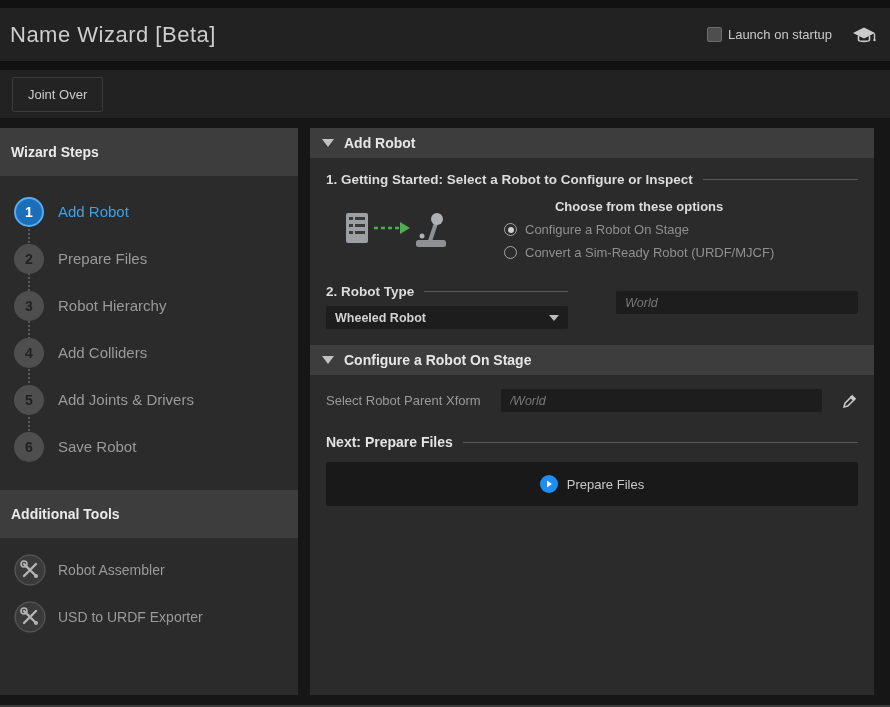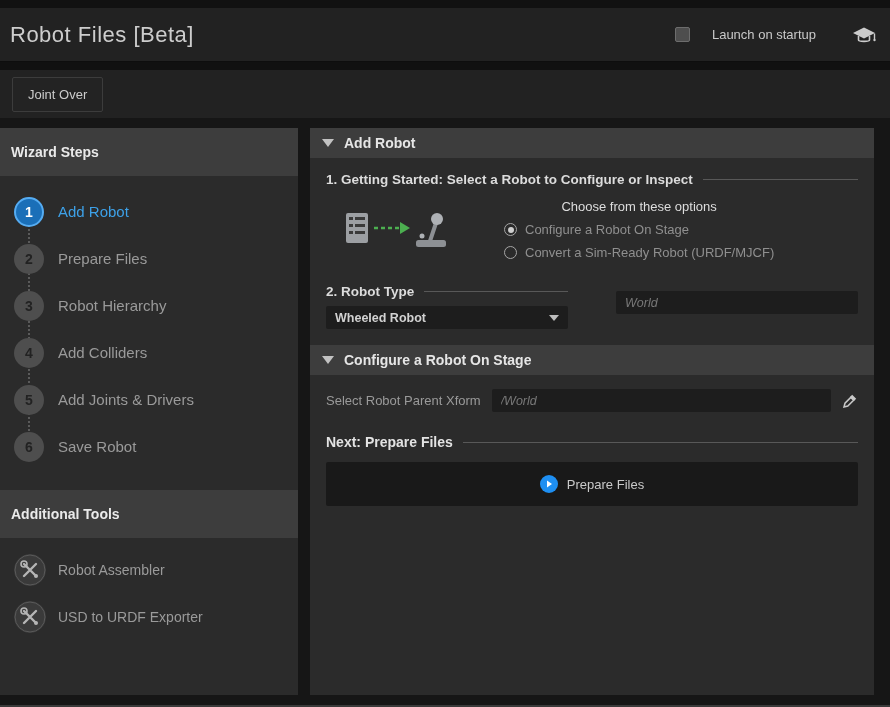--- a/index.html
+++ b/index.html
@@ -14,21 +14,21 @@
   }
   
   .top-strip { height:8px; background:#111111; }
   .titlebar {
     height:54px; background:#222222;
     display:flex; align-items:center; padding:0 14px 0 10px;
     border-bottom:1px solid #0e0e0e;
   }
   .app-title { font-size:22px; color:#cdcdcd; font-weight:400; letter-spacing:0.5px; }
   .titlebar-spacer { flex:1; }
-  .titlebar-right { display:flex; align-items:center; gap:22px; }
+  .titlebar-right { display:flex; align-items:center; gap:6px; }
   .checkbox {
     width:15px; height:15px; background:#4e4e4e;
     border:1px solid #6d6d6d; border-radius:2px; display:inline-block; cursor:pointer;
   }
   .startup-label { font-size:13px; color:#c9c9c9; }
   .cap-icon { margin-left:14px; display:flex; align-items:center; cursor:pointer; }
   
   .titlebar-gap { height:8px; background:#111111; }
   .toolbar {
     height:48px; background:#222222;
@@ -95,21 +95,21 @@
   }
   .section-title { color:#e6e6e6; font-size:14px; font-weight:600; }
   .section-body { padding:14px 16px 16px 16px; }
   .heading-rule { display:flex; align-items:center; }
   .heading-rule .heading { color:#dcdcdc; font-size:13.5px; font-weight:600; white-space:nowrap; }
   .heading-rule .rule { flex:1; border-top:1px solid #585858; margin-left:10px; }
   
   .gs-row { display:flex; align-items:flex-start; margin:12px 0 16px 4px; }
   .gs-graphic { width:110px; margin:8px 0 0 14px; flex:none; }
   .gs-options { margin-left:50px; }
-  .choose-label { color:#dddddd; font-size:13px; font-weight:400; margin-bottom:8px; text-align:center; }
+  .choose-label { color:#dddddd; font-size:13px; font-weight:700; margin-bottom:8px; text-align:center; }
   .radio-row { display:flex; align-items:center; gap:8px; margin-bottom:8px; cursor:pointer; }
   .radio {
     width:13px; height:13px; border-radius:50%;
     border:1.5px solid #a5a5a5; flex:none; position:relative;
   }
   .radio.selected::after {
     content:""; position:absolute; left:2.5px; top:2.5px;
     width:6px; height:6px; border-radius:50%; background:#cfcfcf;
   }
   .radio-label { color:#8f8f8f; font-size:13px; }
@@ -126,21 +126,21 @@
     border-left:5px solid transparent; border-right:5px solid transparent;
     border-top:6px solid #bdbdbd;
   }
   .text-input {
     margin-top:7px; height:23px; width:100%; background:#1d1d1d;
     border:none; border-radius:2px; outline:none;
     color:#fef9c3; font-size:12.5px; padding:0 9px; font-family:inherit;
   }
   .text-input::placeholder { font-style:italic; color:#787878; }
   
-  .xform-row { display:flex; align-items:center; gap:11px; }
+  .xform-row { display:flex; align-items:center; gap:20px; }
   .xform-label { color:#9a9a9a; font-size:13px; white-space:nowrap; }
   .xform-input { flex:1; margin-top:0; }
   .eyedropper { display:flex; align-items:center; cursor:pointer; }
   .next-rule { margin-top:22px; }
   .next-rule .heading { font-size:14px; color:#e3e3e3; }
   .prepare-btn {
     margin-top:12px; width:100%; height:44px; background:#191919;
     border:none; border-radius:2px; cursor:pointer;
     display:flex; align-items:center; justify-content:center; gap:9px;
     font-family:inherit;
@@ -152,21 +152,21 @@
   .prepare-label { color:#c9c9c9; font-size:13px; }
 </style>
 </head>
 <body>
 
 <div class="app">
 
   <div class="top-strip"></div>
 
   <div class="titlebar">
-    <div class="app-title">Robot Files [Beta]</div>
+    <div class="app-title">Name Wizard [Beta]</div>
     <div class="titlebar-spacer"></div>
     <div class="titlebar-right">
       <span class="checkbox"></span>
       <span class="startup-label">Launch on startup</span>
       <span class="cap-icon">
         <svg width="24" height="18" viewBox="0 0 24 18">
           <path d="M12 1.5 L23 7 12 12.5 1 7 Z" fill="#cbcbcb"></path>
           <path d="M6.5 10 V14 C6.5 15.8 17.5 15.8 17.5 14 V10" fill="none" stroke="#cbcbcb" stroke-width="1.6"></path>
           <path d="M22.5 7.5 V13" stroke="#cbcbcb" stroke-width="1.4"></path>
           <circle cx="22.5" cy="14" r="1.2" fill="#cbcbcb"></circle>

